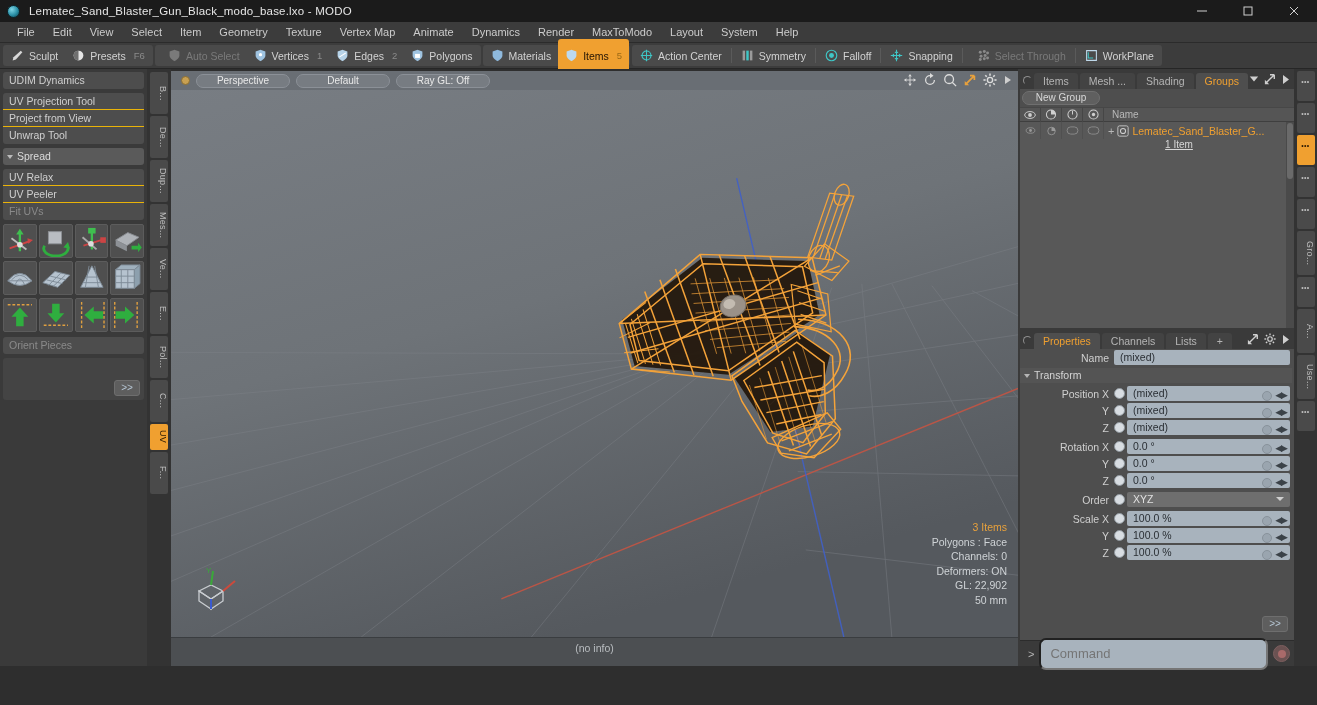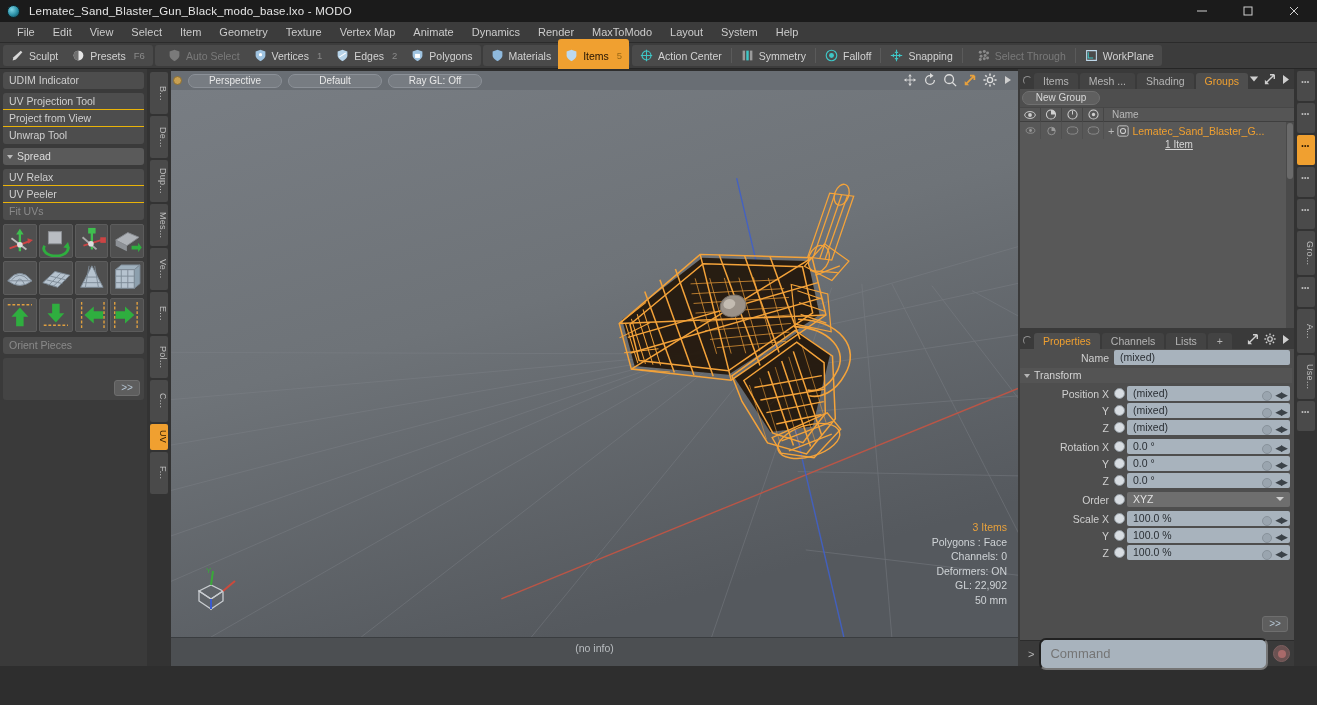--- a/index.html
+++ b/index.html
@@ -68,21 +68,21 @@
   .vstrip { width:24px; background:#333; flex:none; padding-top:3px; }
   .vtab { width:18px; margin:0 auto 2px auto; background:#4a4a4a; border-radius:2px;
     color:#bdbdbd; font-size:9px; writing-mode:vertical-rl; text-orientation:mixed;
     text-align:center; padding:4px 0; letter-spacing:.3px; overflow:hidden;
     white-space:nowrap; }
   .vtab.sel { background:#f0a030; color:#2b1a04; }
 
   
   .vpwrap { flex:1; display:flex; flex-direction:column; background:#2e2e2e;
     padding:2px 0 0 0; }
-  .vp-head { height:19px; display:flex; align-items:center; gap:6px; padding:0 2px;
+  .vp-head { height:19px; display:flex; align-items:center; gap:6px; padding:0 10px;
     position:relative; background:#696e74; }
   .vp-dot { width:9px;height:9px;border-radius:50%;background:#c8a052;
     border:1px solid #8a6e33; flex:none;}
   .vp-pill { height:14px; min-width:94px; background:#777c82; border:1px solid #8b9097;
     border-radius:7px; color:#e8e8e8; font-size:10px; text-align:center; line-height:12px;
     padding:0 10px; }
   .vp-tools { position:absolute; right:6px; top:2px; display:flex; gap:6px;
     align-items:center; }
   .vp-canvas { flex:1; position:relative; overflow:hidden; background:#6e7378; }
   .vp-info { position:absolute; right:11px; bottom:30px; text-align:right;
@@ -330,21 +330,21 @@
         </svg>
         <span>WorkPlane</span>
       </div>
     </div>
   </div>
 
 <div class="main">
 
   <div class="leftpanel">
     <div class="lp-block">
-      <div class="lp-row">UDIM Indicator</div>
+      <div class="lp-row">UDIM Dynamics</div>
     </div>
     <div class="lp-block">
       <div class="lp-row">UV Projection Tool</div>
       <div class="lp-row">Project from View</div>
       <div class="lp-row">Unwrap Tool</div>
     </div>
     <div class="lp-head">Spread</div>
     <div class="lp-block">
       <div class="lp-row">UV Relax</div>
       <div class="lp-row">UV Peeler</div>

